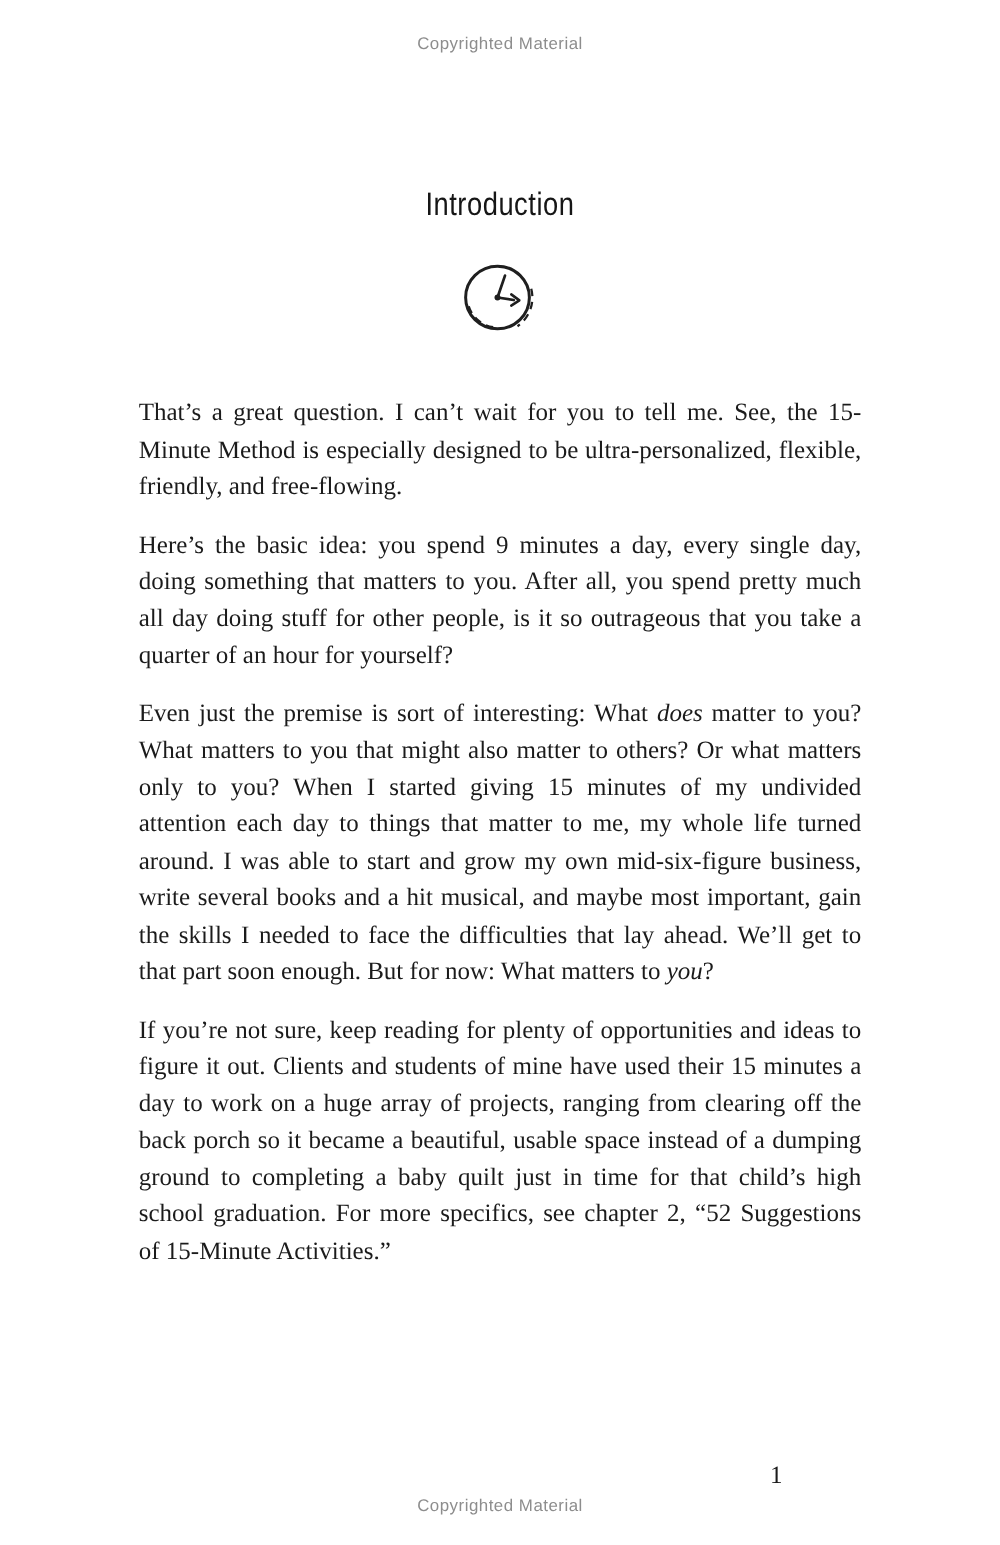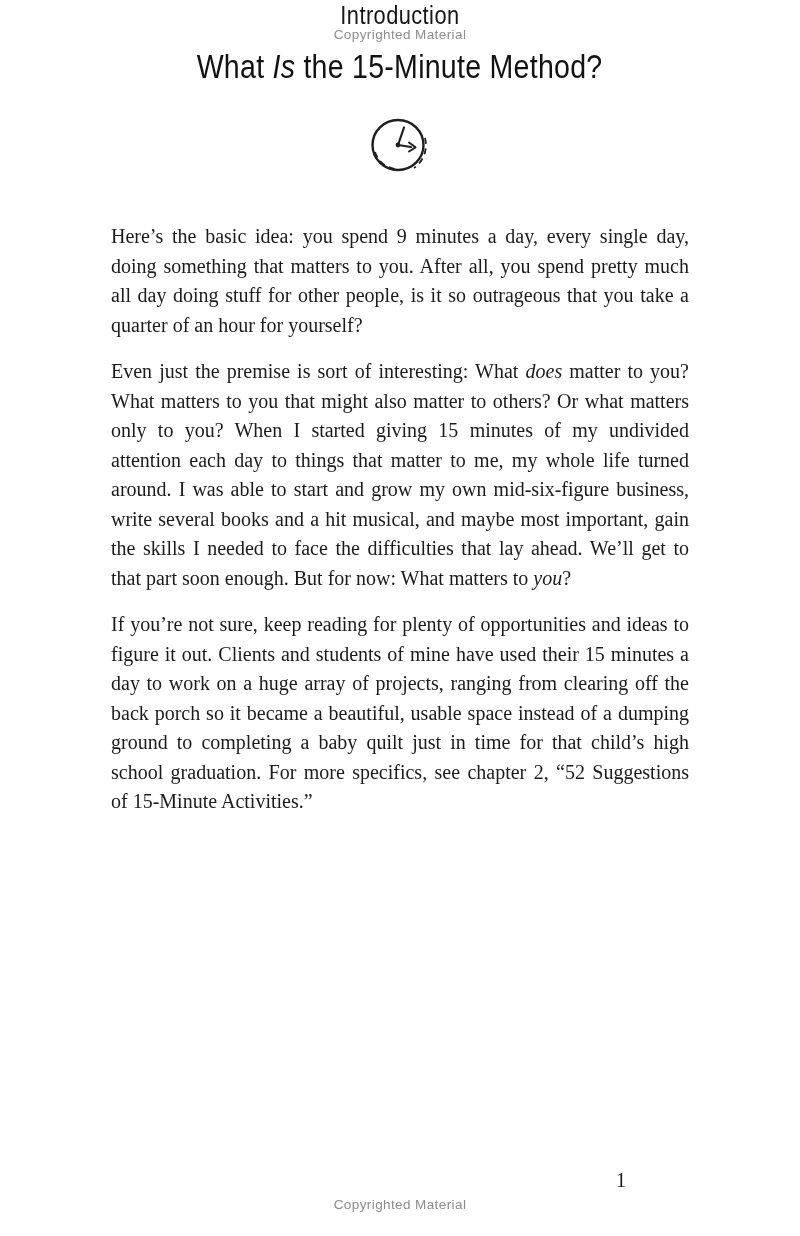--- a/index.html
+++ b/index.html
@@ -24,20 +24,21 @@
     font-family: "Liberation Sans", sans-serif;
     font-size: 13.5px;
     letter-spacing: 0.4px;
     color: #8d8d8d;
   }
   .copyright.top { top: 27px; }
   .copyright.bottom { bottom: 24px; }
 
   .kicker {
     margin: 0;
+    padding-top: 148px;
     text-align: center;
     font-weight: 400;
   }
   .kicker .condensed {
     display: inline-block;
     font-family: "Liberation Sans", sans-serif;
     font-size: 26px;
     letter-spacing: 0.5px;
     transform: scaleX(0.84);
     transform-origin: center;
@@ -89,37 +90,35 @@
 <body>
 
 <div class="page">
 
   <div class="copyright top">Copyrighted Material</div>
 
   <h3 class="kicker">
     <span class="condensed">Introduction</span>
   </h3>
 
-  <h1 class="title">
-    <span class="condensed"><span>What </span><span style="font-style: italic;">Is</span><span> the 15-Minute Method?</span></span>
-  </h1>
 
   <div class="clock-wrap">
     <svg width="66" height="64" viewBox="0 0 66 64" aria-hidden="true">
       <ellipse cx="31" cy="31" rx="25.5" ry="25" fill="none" stroke="#1f1f1f" stroke-width="2.4"></ellipse>
       <path d="M8 38 A24 24 0 0 0 30 55" fill="none" stroke="#1f1f1f" stroke-width="1.8" stroke-dasharray="6 4.5"></path>
       <path d="M58 24 A28 28 0 0 1 47 54" fill="none" stroke="#1f1f1f" stroke-width="1.8" stroke-dasharray="6 4.5"></path>
       <line x1="31" y1="31" x2="37" y2="13.5" stroke="#1f1f1f" stroke-width="2.2" stroke-linecap="round"></line>
       <line x1="31" y1="31" x2="44" y2="33" stroke="#1f1f1f" stroke-width="2.2" stroke-linecap="round"></line>
       <path d="M42 28.5 L48.5 33.3 L42 37.5" fill="none" stroke="#1f1f1f" stroke-width="2" stroke-linejoin="round" stroke-linecap="round"></path>
       <circle cx="31" cy="31" r="2.4" fill="#1f1f1f"></circle>
     </svg>
   </div>
 
   <div class="body-text">
+    <p><span>That’s a great question. I can’t wait for you to tell me. See, the 15-Minute Method is especially designed to be ultra-personalized, flexible, friendly, and free-flowing.</span></p>
     <p><span>Here’s the basic idea: you spend 9 minutes a day, every single day, doing something that matters to you. After all, you spend pretty much all day doing stuff for other people, is it so outrageous that you take a quarter of an hour for yourself?</span></p>
     <p><span>Even just the premise is sort of interesting: What </span><span style="font-style: italic;">does</span><span> matter to you? What matters to you that might also matter to others? Or what matters only to you? When I started giving 15 minutes of my undivided attention each day to things that matter to me, my whole life turned around. I was able to start and grow my own mid-six-figure business, write several books and a hit musical, and maybe most important, gain the skills I needed to face the difficulties that lay ahead. We’ll get to that part soon enough. But for now: What matters to </span><span style="font-style: italic;">you</span><span>?</span></p>
     <p><span>If you’re not sure, keep reading for plenty of opportunities and ideas to figure it out. Clients and students of mine have used their 15 minutes a day to work on a huge array of projects, ranging from clearing off the back porch so it became a beautiful, usable space instead of a dumping ground to completing a baby quilt just in time for that child’s high school graduation. For more specifics, see chapter 2, “52 Suggestions of 15-Minute Activities.”</span></p>
   </div>
 
   <div class="page-number">1</div>
 
   <div class="copyright bottom">Copyrighted Material</div>
 
 </div>

